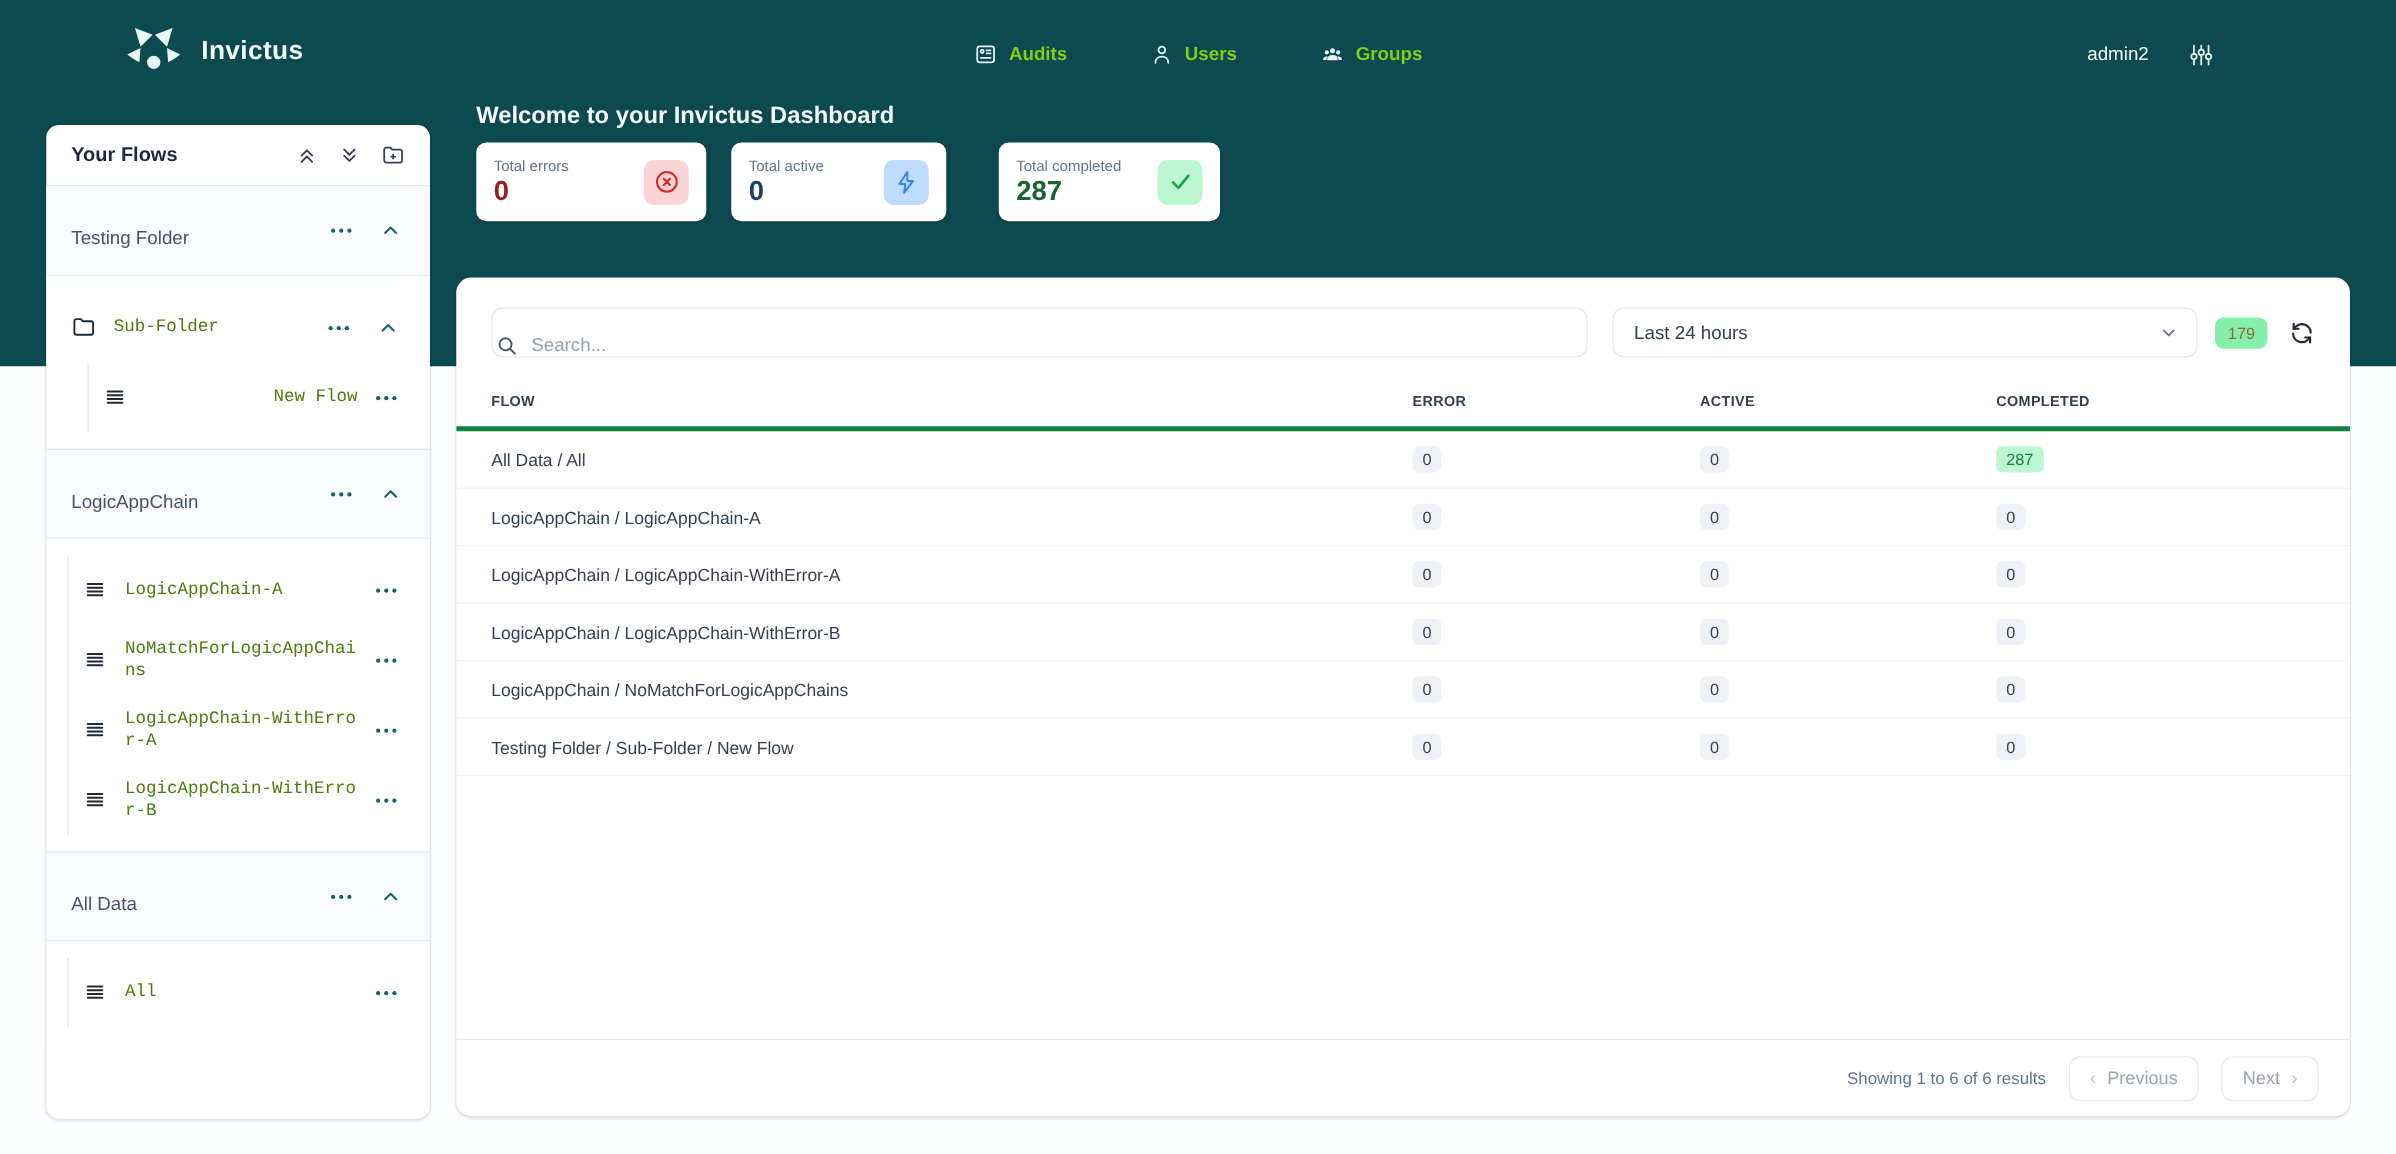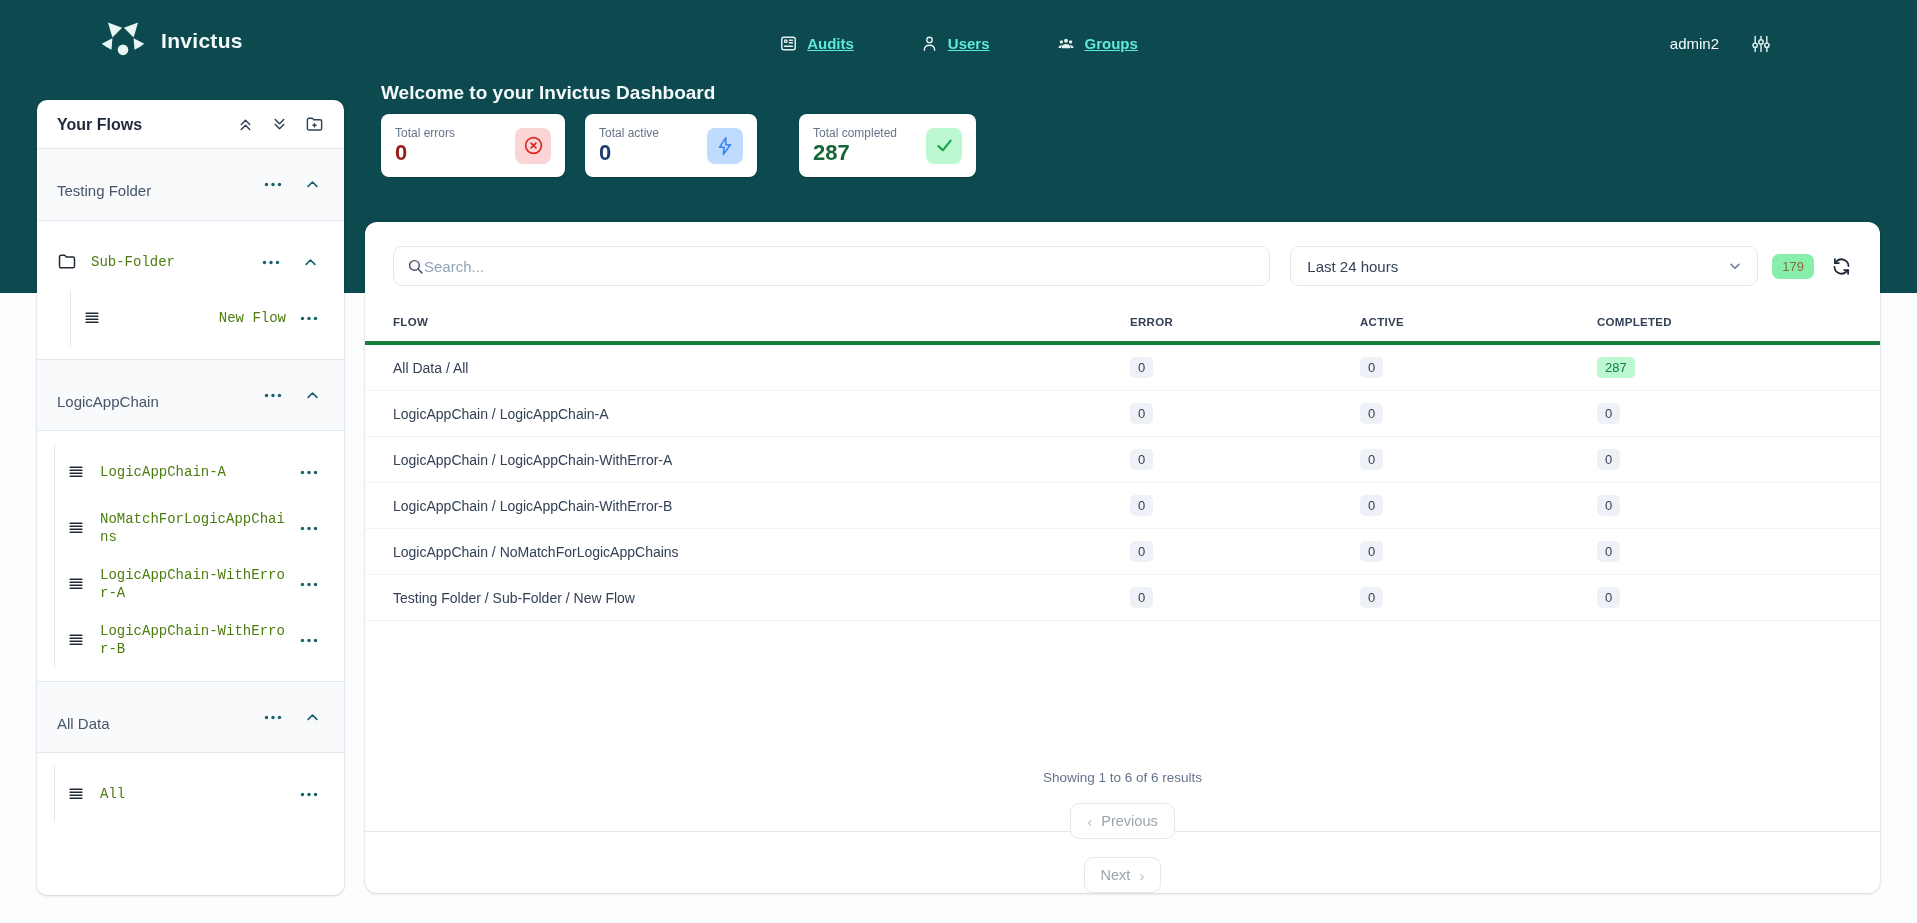--- a/index.html
+++ b/index.html
@@ -9,21 +9,21 @@
     background:#fcfdfe; color:#334155; overflow:hidden; position:relative;
   }
   svg { display:block; }
 
   
   .hero { position:absolute; top:0; left:0; width:100%; height:293px; background:#0c4a50; }
   .navbar { position:relative; height:87px; }
   .brand { position:absolute; left:100px; top:21px; display:flex; align-items:center; gap:15px; }
   .brand-name { color:#f3fafa; font-size:21px; font-weight:700; letter-spacing:.3px; }
   .nav-center { position:absolute; top:0; left:0; right:0; height:87px; display:flex; align-items:center; justify-content:center; gap:66px; }
-  .nav-item { display:flex; align-items:center; gap:9px; color:#5eead4; font-size:15px; font-weight:600; cursor:pointer;text-decoration:underline; }
+  .nav-item { display:flex; align-items:center; gap:9px; color:#84cc16; font-size:15px; font-weight:600; cursor:pointer; }
   .nav-item svg { color:#e7f2f2; }
   .nav-right { position:absolute; right:146px; top:0; height:87px; display:flex; align-items:center; gap:32px; }
   .nav-user { color:#f3fafa; font-size:15px; font-weight:500; cursor:pointer; }
 
   
   .sidebar {
     position:absolute; left:37px; top:100px; width:307px; height:795px;
     background:#fff; border-radius:10px; overflow:hidden;
     box-shadow:0 1px 3px rgba(15,23,42,.14), 0 0 0 1px rgba(15,23,42,.04);
   }
@@ -61,38 +61,38 @@
   .stat-icon.blue { background:#bfdbfe; }
   .stat-icon.green { background:#bbf7d0; }
 
   
   .table-card {
     position:absolute; left:365px; top:222px; width:1515px; height:671px;
     background:#fff; border-radius:12px; box-shadow:0 1px 3px rgba(15,23,42,.14), 0 0 0 1px rgba(15,23,42,.03);
     display:flex; flex-direction:column; overflow:hidden;
   }
   .filters { display:flex; align-items:center; padding:24px 28px 16px; }
-  .search-box { flex:1; height:40px; border:1px solid #e2e8f0; border-radius:9px; display:flex; align-items:center; padding:0 13px; background:#fff; }
+  .search-box { flex:1; height:40px; border:1px solid #e2e8f0; border-radius:9px; display:flex; align-items:flex-end; gap:11px; padding:0 3px; background:#fff; }
   .search-box input { border:none; outline:none; flex:1; font-size:15px; color:#334155; font-family:inherit; background:transparent; }
   .search-box input::placeholder { color:#94a3b8; }
   .select-box { width:468px; height:40px; margin-left:20px; border:1px solid #e2e8f0; border-radius:9px; display:flex; align-items:center; justify-content:space-between; padding:0 14px 0 16px; font-size:15px; color:#334155; cursor:pointer; background:#fff; }
   .select-box svg { color:#64748b; }
   .countdown-badge { margin-left:14px; background:#86efac; border-radius:7px; padding:5px 10px; font-size:13px; color:#8a6d3b; }
   .refresh-btn { margin-left:17px; color:#1f2937; cursor:pointer; display:flex; }
 
   .grid-row { display:grid; grid-template-columns:737px 230px 237px 255px; align-items:center; padding:0 28px; }
   .thead { height:43px; border-bottom:4px solid #15803d; }
   .th { font-size:11.5px; font-weight:700; color:#334155; letter-spacing:.3px; }
   .tbody { flex:1; }
   .trow { height:46px; border-bottom:1px solid #f1f5f9; }
   .flow-cell { font-size:14px; color:#334155; }
   .pill { display:inline-block; background:#eef2f7; color:#334155; font-size:13px; border-radius:5px; padding:2px 8px; line-height:1.35; }
   .pill.green { background:#bbf7d0; color:#15803d; }
 
-  .tfoot { border-top:1px solid #e2e8f0; height:62px; display:flex; align-items:center; justify-content:flex-end; gap:18px; padding:0 25px;flex-direction:column; }
+  .tfoot { border-top:1px solid #e2e8f0; height:62px; display:flex; align-items:center; justify-content:flex-end; gap:18px; padding:0 25px; }
   .results-summary { font-size:13.5px; color:#64748b; }
   .page-btn { display:flex; align-items:center; gap:9px; border:1px solid #e5e9ef; border-radius:9px; background:#fff; padding:9px 16px; font-size:14.5px; color:#9ca3af; font-family:inherit; cursor:pointer; }
   .page-btn .chev { font-size:15px; color:#b6bec9; line-height:1; }
 </style>
 </head>
 <body>
 
 <div class="hero">
   <div class="navbar">
     <div class="brand">

